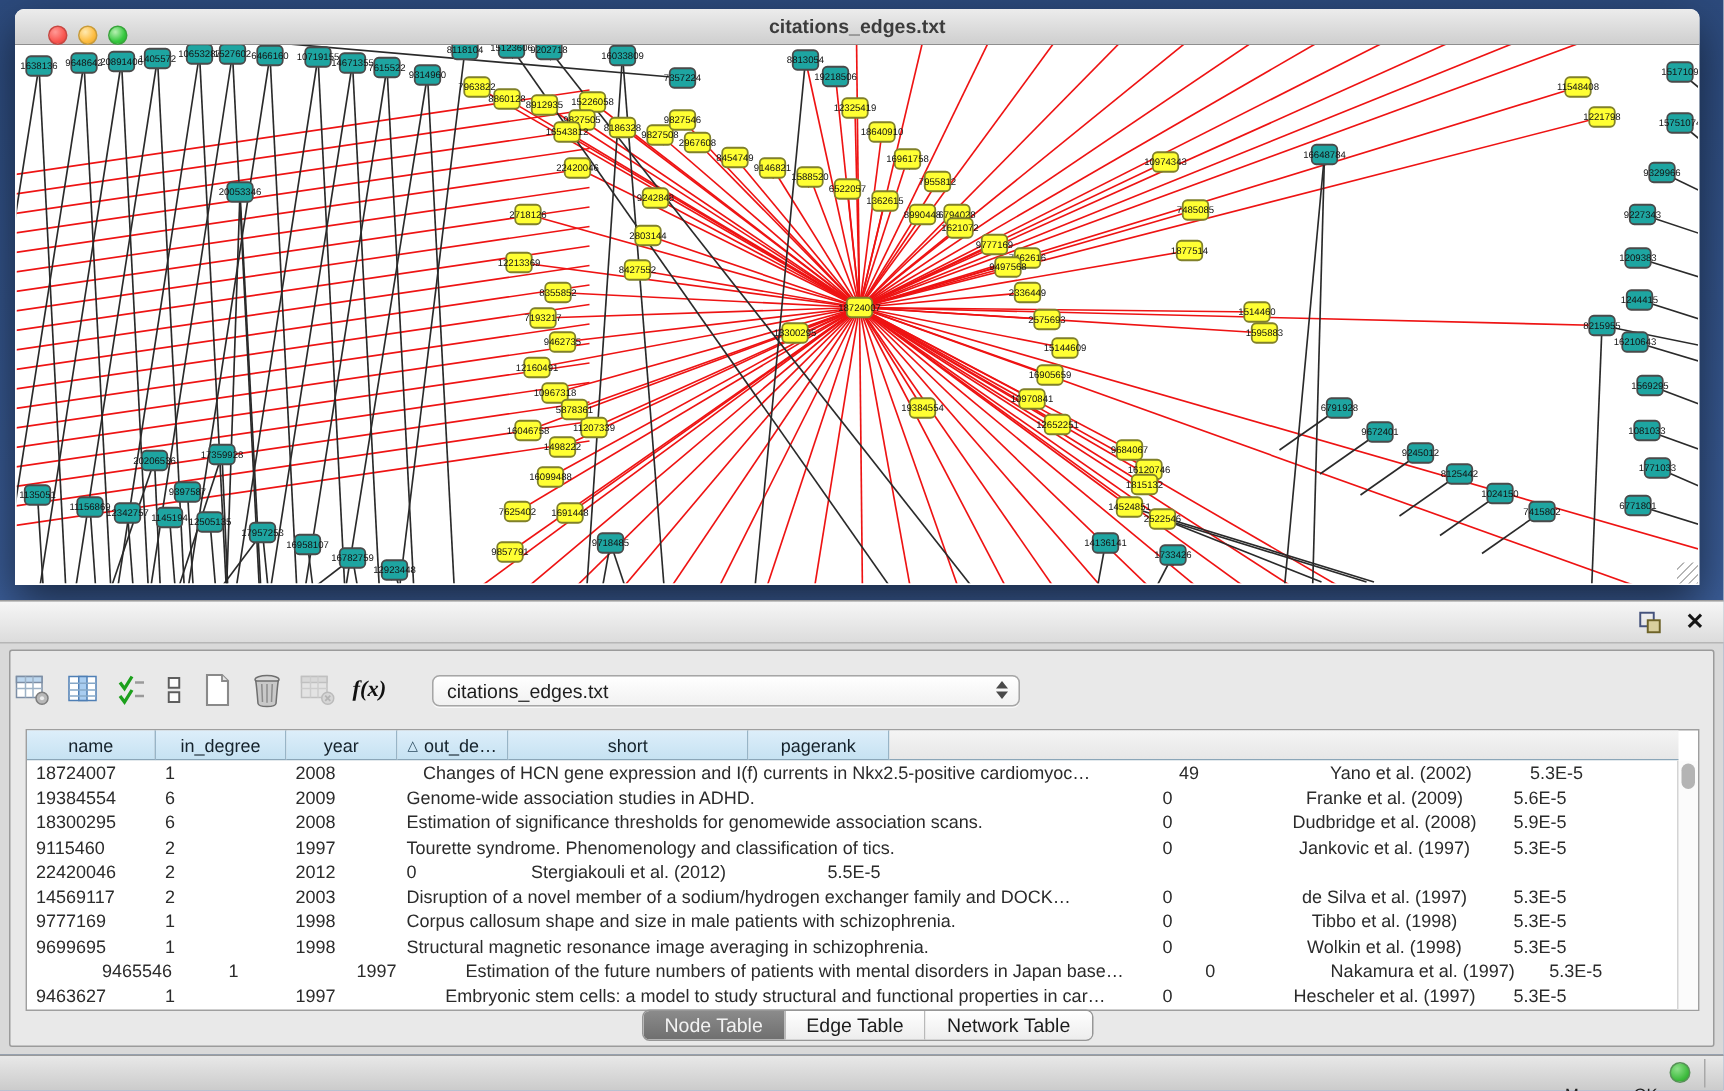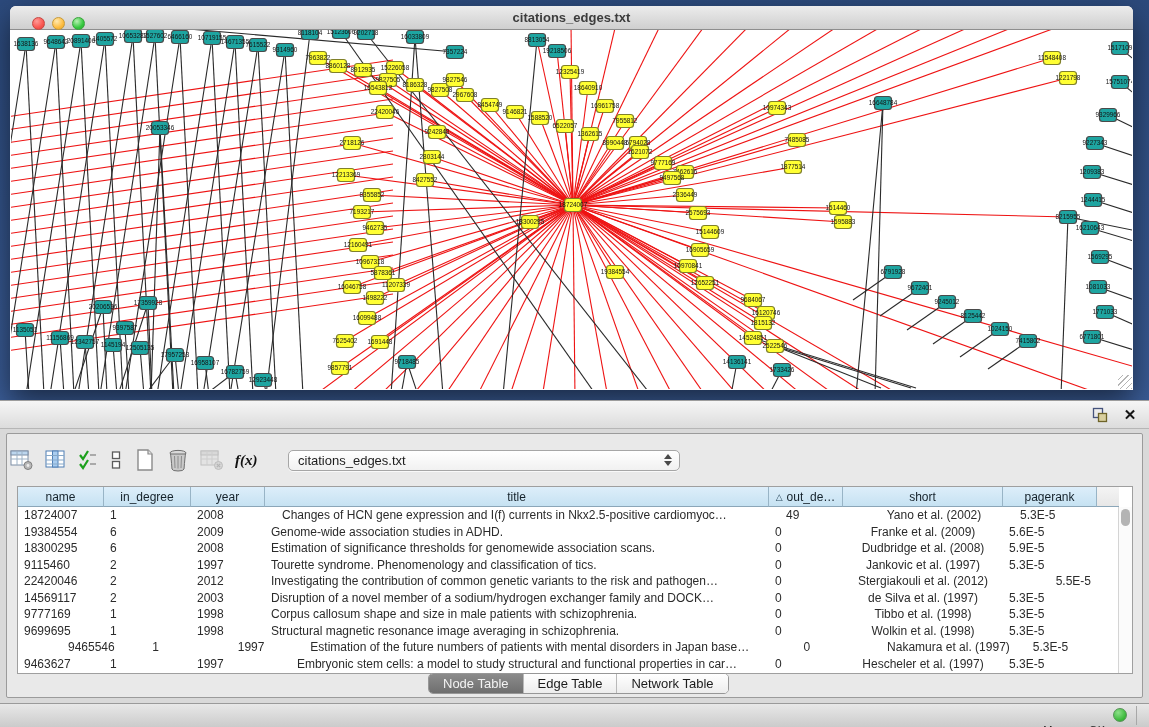--- a/index.html
+++ b/index.html
@@ -866,23 +866,20 @@
       <div class="thead" id="thead">
           <div class="th" style="width: 86px;">
             <span>name</span>
           </div>
           <div class="th" style="width: 87px;">
             <span>in_degree</span>
           </div>
           <div class="th" style="width: 74px;">
             <span>year</span>
           </div>
-          <div class="th" style="width: 504px;">
-            <span>title</span>
-          </div>
           <div class="th" style="width: 74px;">
             <span class="sort">△</span>
             <span>out_de…</span>
           </div>
           <div class="th" style="width: 160px;">
             <span>short</span>
           </div>
           <div class="th" style="width: 94px;">
             <span>pagerank</span>
           </div>
@@ -922,21 +919,20 @@
             <div class="td" style="width: 74px; text-align: left;">1997</div>
             <div class="td" style="width: 504px; text-align: left;">Tourette syndrome. Phenomenology and classification of tics.</div>
             <div class="td" style="width: 74px; text-align: left;">0</div>
             <div class="td" style="width: 160px; text-align: center;">Jankovic et al. (1997)</div>
             <div class="td" style="width: 94px; text-align: left;">5.3E-5</div>
           </div>
           <div class="tr">
             <div class="td" style="width: 86px; text-align: left;">22420046</div>
             <div class="td" style="width: 87px; text-align: left;">2</div>
             <div class="td" style="width: 74px; text-align: left;">2012</div>
-            <div class="td" style="width: 504px; text-align: left;">Investigating the contribution of common genetic variants to the risk and pathogen…</div>
             <div class="td" style="width: 74px; text-align: left;">0</div>
             <div class="td" style="width: 160px; text-align: center;">Stergiakouli et al. (2012)</div>
             <div class="td" style="width: 94px; text-align: right;">5.5E-5</div>
           </div>
           <div class="tr">
             <div class="td" style="width: 86px; text-align: left;">14569117</div>
             <div class="td" style="width: 87px; text-align: left;">2</div>
             <div class="td" style="width: 74px; text-align: left;">2003</div>
             <div class="td" style="width: 504px; text-align: left;">Disruption of a novel member of a sodium/hydrogen exchanger family and DOCK…</div>
             <div class="td" style="width: 74px; text-align: left;">0</div>

